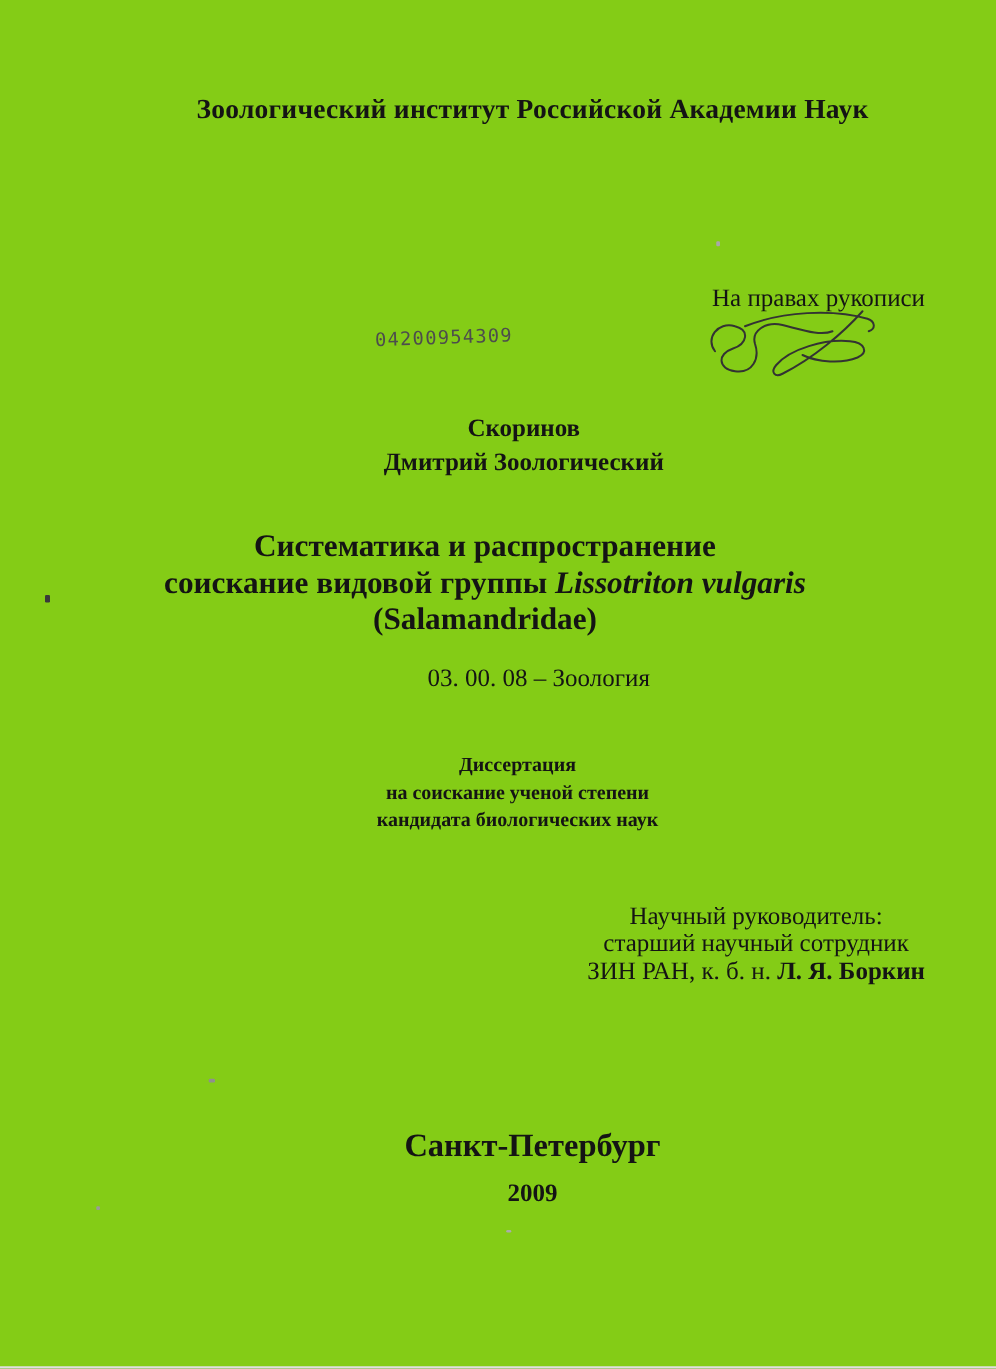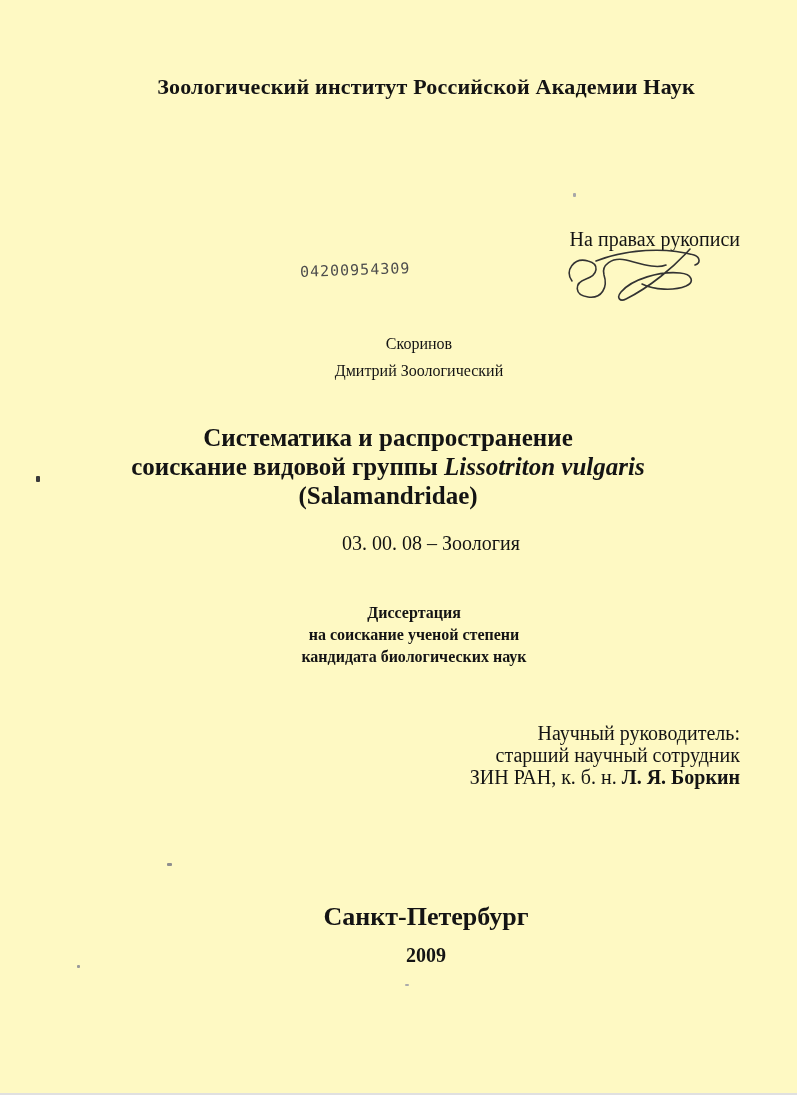--- a/index.html
+++ b/index.html
@@ -2,21 +2,21 @@
 <html><head>
 <meta charset="utf-8">
 <style>
   * { margin: 0; padding: 0; box-sizing: border-box; }
   html, body { background: #9a9a9a; }
   .page {
     position: relative;
     width: 797px;
     height: 1095px;
     margin: 0 auto;
-    background: #fef9c3;
+    background: #84cc16;
     font-family: "Liberation Serif", "DejaVu Serif", serif;
     color: #141414;
     overflow: hidden;
   }
   .abs { position: absolute; }
   .center-col {
     left: 55px;
     right: 0;
     text-align: center;
   }
@@ -44,22 +44,22 @@
     top: 261px;
     left: 300px;
     font-family: "DejaVu Sans Mono", monospace;
     font-size: 15px;
     letter-spacing: 1px;
     color: #4d4d4d;
     transform: rotate(-2deg);
   }
   .author-block {
     top: 330px;
-    font-size: 16px;
-    font-weight: normal;
+    font-size: 20px;
+    font-weight: bold;
     line-height: 27px;
     transform: translateX(-7px);
   }
   .title-block {
     top: 423px;
     font-size: 25px;
     font-weight: bold;
     line-height: 29px;
     transform: translateX(-38px);
   }
@@ -75,21 +75,21 @@
     font-size: 16px;
     line-height: 22px;
     transform: translateX(-12px);
     font-weight: bold;
   }
   .supervisor-block {
     top: 722px;
     right: 57px;
     font-size: 20px;
     line-height: 22px;
-    text-align: right;
+    text-align: center;
   }
   .supervisor-block .name { font-weight: bold; }
   .city-block {
     top: 905px;
     font-size: 26px;
     font-weight: bold;
     line-height: 24px;
   }
   .year-block {
     top: 943px;

